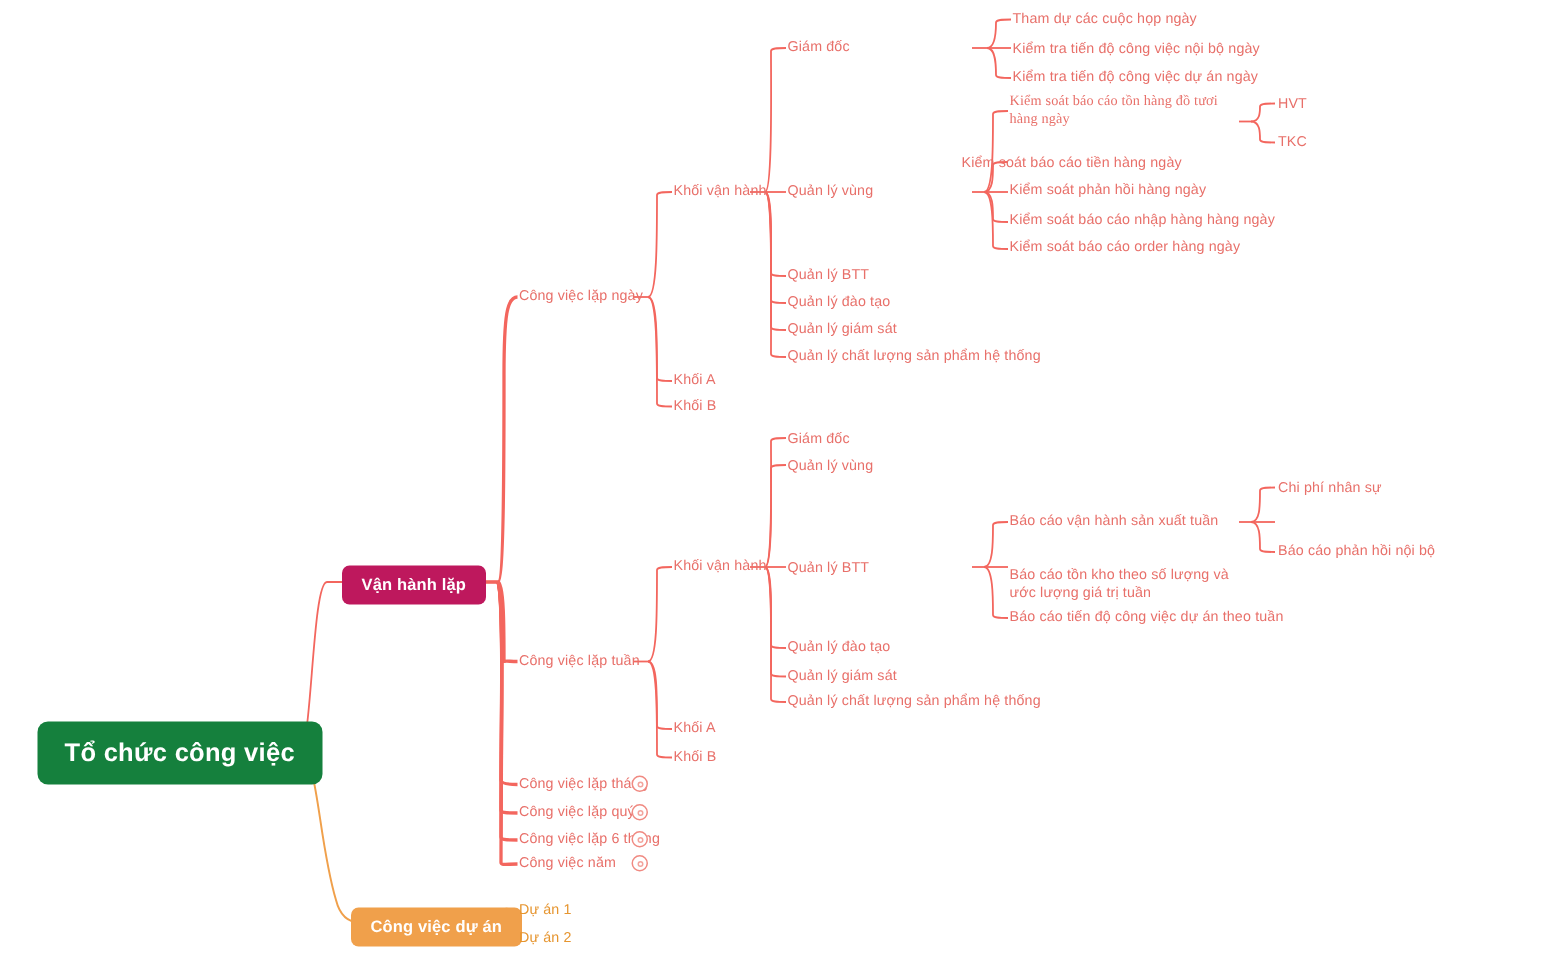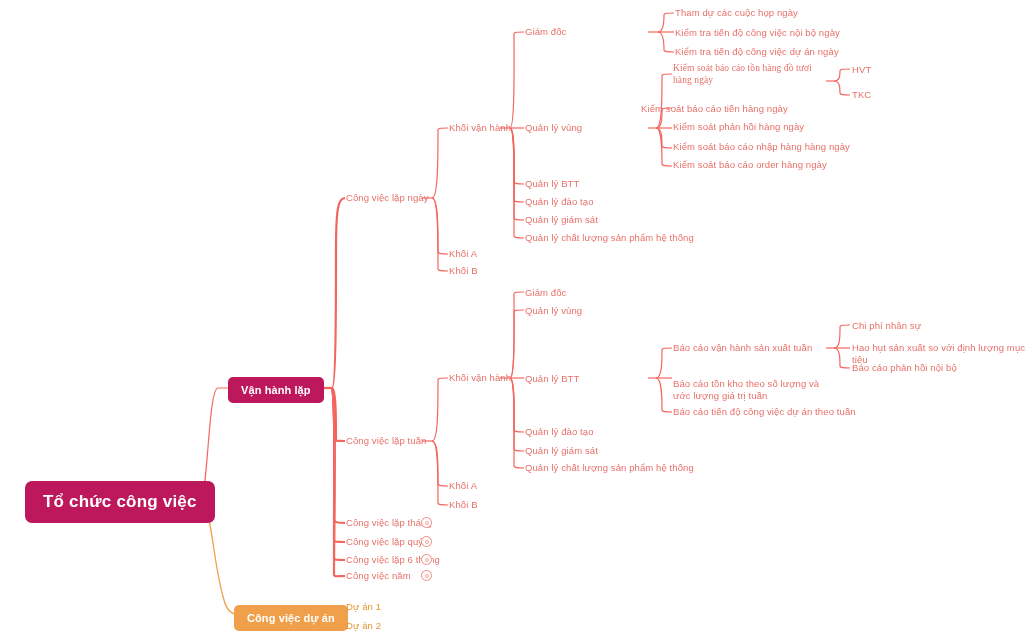--- a/index.html
+++ b/index.html
@@ -20,21 +20,21 @@
     color:#e8706a;
     white-space:pre-wrap;
     letter-spacing:.1px;
   }
   .node.orange{color:#e6952f;}
   .node-wrap{max-width:170px;}
 
   
   .root{
     position:absolute;
-    background:#be185d;
+    background:#15803d;
     color:#ffffff;
     font-size:17px;
     font-weight:bold;
     border-radius:7px;
     padding:11px 18px;
     letter-spacing:.2px;
     white-space:nowrap;
   }
   
   .badge{
@@ -189,21 +189,20 @@
   <div class="node" style="left:525px;top:373px;">Quản lý BTT</div>
   <div class="node" style="left:525px;top:426px;">Quản lý đào tạo</div>
   <div class="node" style="left:525px;top:445px;">Quản lý giám sát</div>
   <div class="node" style="left:525px;top:462px;">Quản lý chất lượng sản phẩm hệ thống</div>
 
   <div class="node" style="left:673px;top:342px;">Báo cáo vận hành sản xuất tuần</div>
   <div class="node node-wrap" style="left:673px;top:378px;width:152px;">Báo cáo tồn kho theo số lượng và ước lượng giá trị tuần</div>
   <div class="node" style="left:673px;top:406px;">Báo cáo tiến độ công việc dự án theo tuần</div>
 
   <div class="node" style="left:852px;top:320px;">Chi phí nhân sự</div>
-  <div class="node" style="left:852px;top:342px;">Hao hụt sản xuất so với định lượng mục tiêu</div>
   <div class="node" style="left:852px;top:362px;">Báo cáo phản hồi nội bộ</div>
 
   <div class="node" style="left:346px;top:517px;">Công việc lặp tháng</div>
   <div class="collapse" style="left:421px;top:517px;">
       <i></i>
     </div>
 
   <div class="node" style="left:346px;top:536px;">Công việc lặp quý</div>
   <div class="collapse" style="left:421px;top:536px;">
       <i></i>

